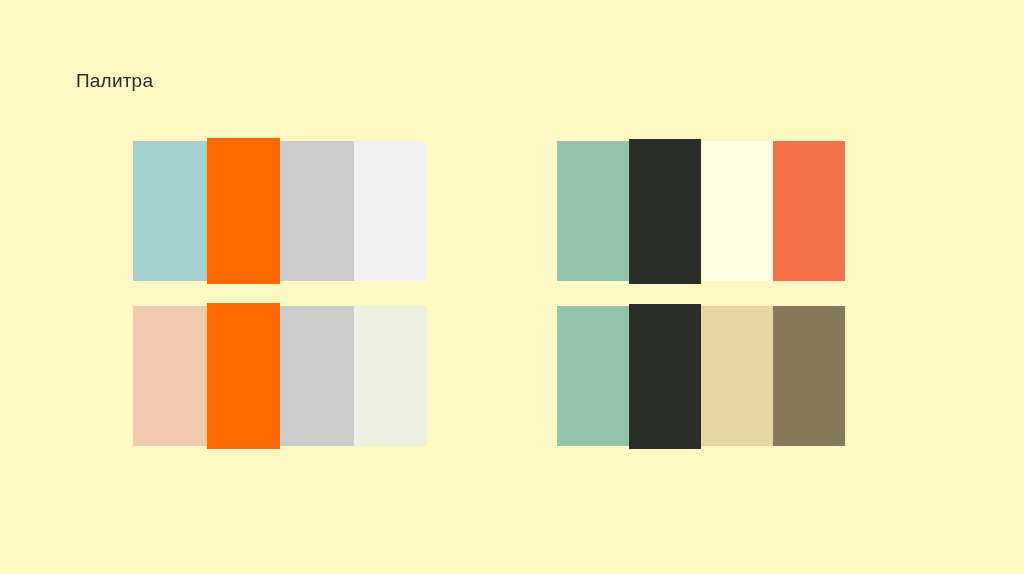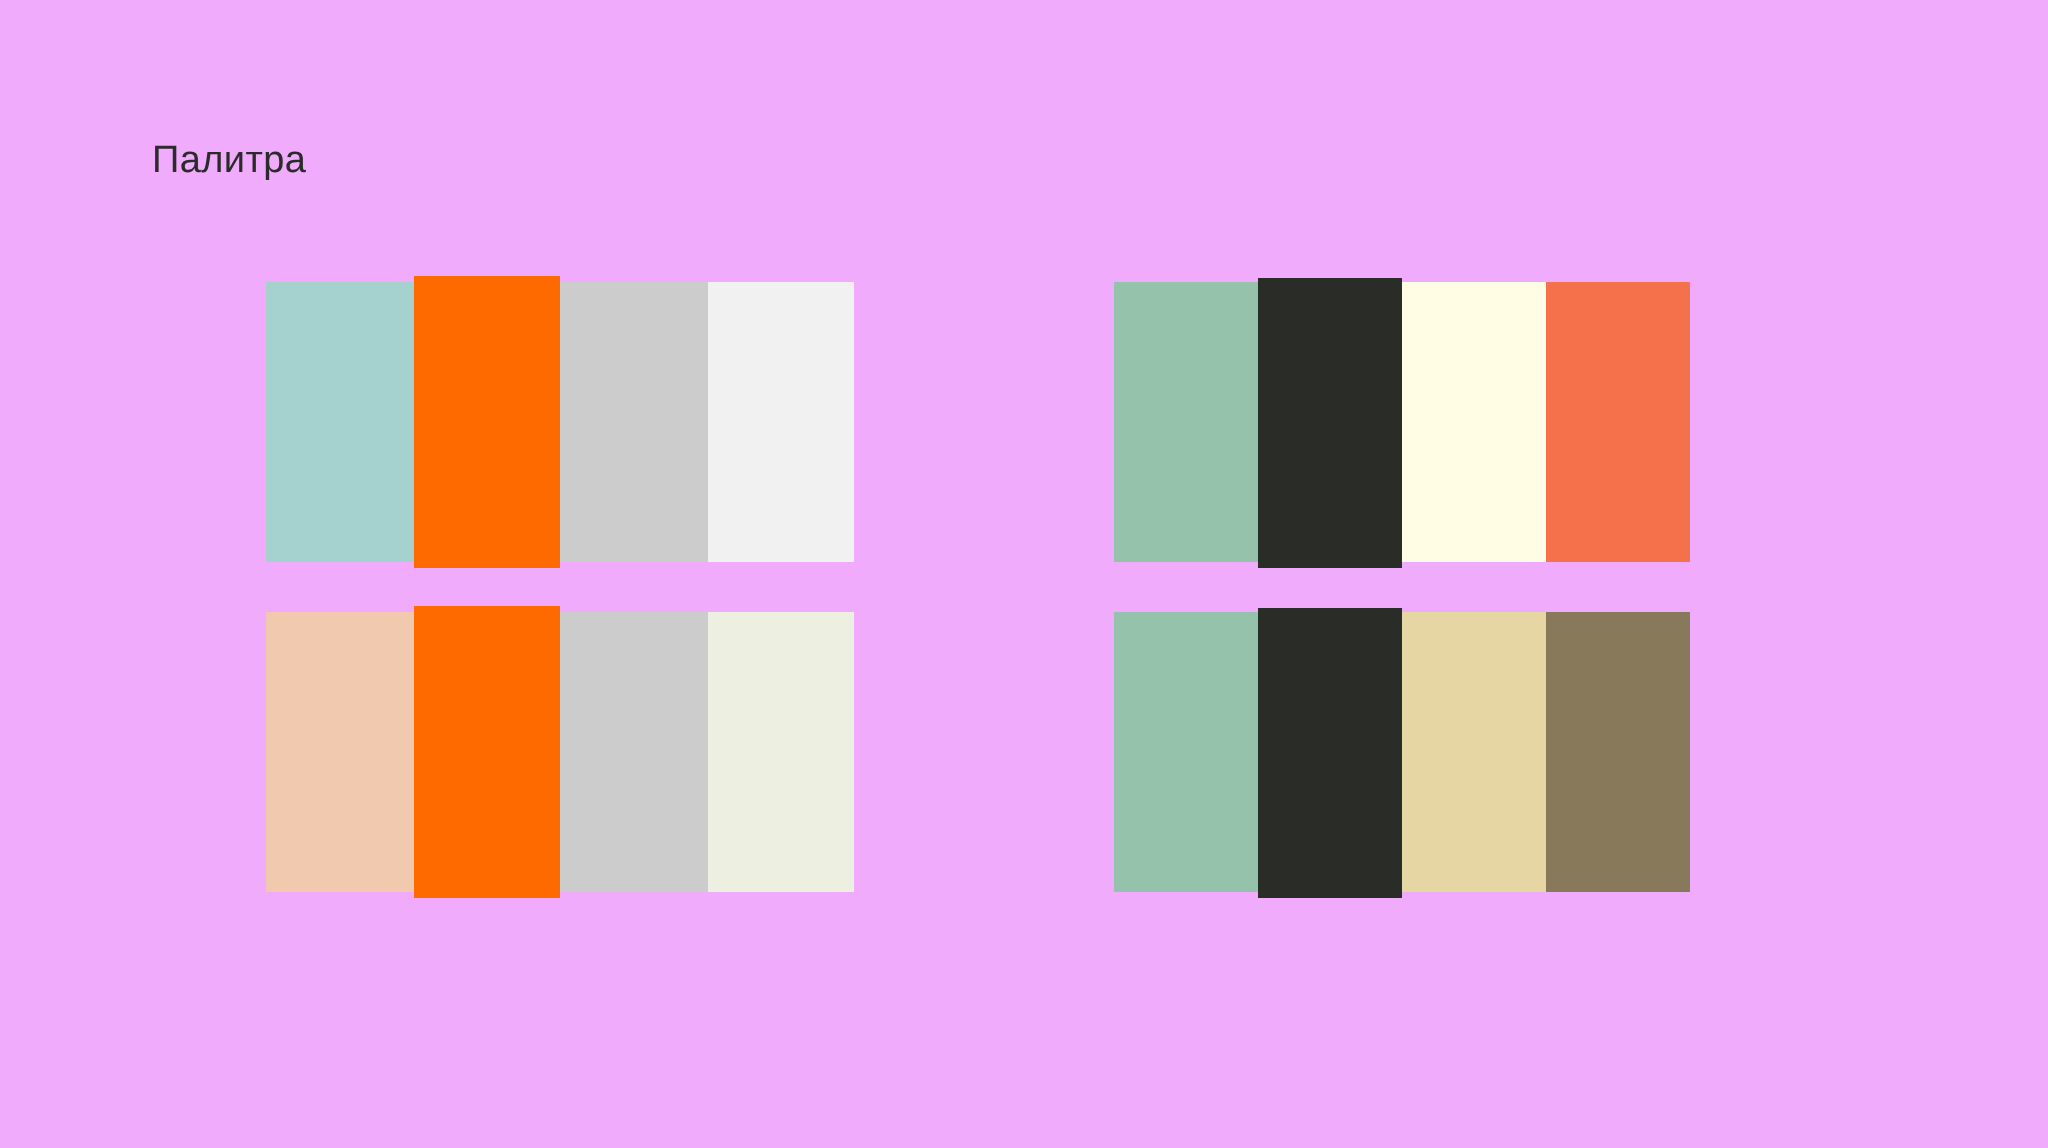--- a/index.html
+++ b/index.html
@@ -11,21 +11,21 @@
     height: 574px;
     background: #ffffff;
     font-family: "Liberation Sans", sans-serif;
     overflow: hidden;
     position: relative;
   }
 
   .slide {
     position: absolute;
     inset: 0;
-    background: #f0abfc;
+    background: #fef9c3;
   }
 
   .slide-title {
     position: absolute;
     left: 76px;
     top: 68px;
     font-size: 19px;
     line-height: 26px;
     font-weight: 400;
     color: #2b2b2b;

